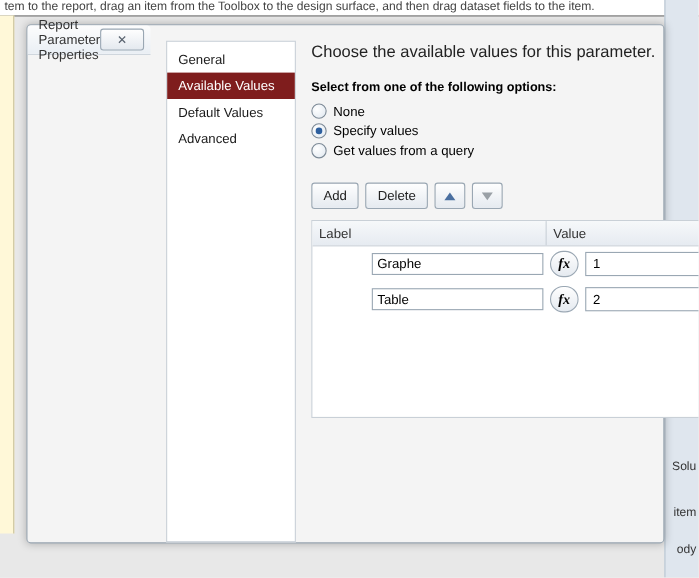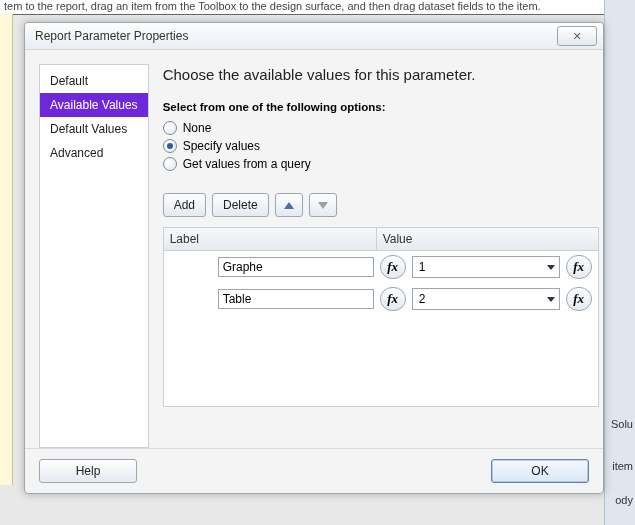--- a/index.html
+++ b/index.html
@@ -54,21 +54,21 @@
     position: absolute;
     left: 24px;
     top: 22px;
     width: 578px;
     height: 470px;
     background: #f4f4f4;
     border: 1px solid #9aa7b3;
     box-shadow: 0 0 8px rgba(0,0,0,0.25);
     border-radius: 4px;
     display: flex;
-    flex-direction: column;
+    flex-direction: row;
   }
 
   .titlebar {
     height: 26px;
     display: flex;
     align-items: center;
     padding: 0 6px 0 10px;
     background: linear-gradient(#fdfdfd, #e9eef4);
     border-bottom: 1px solid #cfd6dd;
     border-radius: 4px 4px 0 0;
@@ -106,21 +106,21 @@
     border: 1px solid #c9d0d7;
     padding: 4px 0;
   }
   .nav-item {
     padding: 5px 10px;
     color: #1a1a1a;
     cursor: pointer;
     white-space: nowrap;
   }
   .nav-item.selected {
-    background: #6d28d9;
+    background: #7f1d1d;
     color: #fff;
   }
 
   .content {
     flex: 1;
     display: flex;
     flex-direction: column;
   }
 
   .heading {
@@ -288,21 +288,21 @@
   <div class="titlebar">
     <span class="title">Report Parameter Properties</span>
     <div class="close-btn">
       <span>✕</span>
     </div>
   </div>
 
   <div class="dialog-body">
 
     <div class="nav">
-      <div class="nav-item">Default</div>
+      <div class="nav-item">General</div>
       <div class="nav-item selected">Available Values</div>
       <div class="nav-item">Default Values</div>
       <div class="nav-item">Advanced</div>
     </div>
 
     <div class="content">
 
       <div class="heading">Choose the available values for this parameter.</div>
 
       <div class="subheading">Select from one of the following options:</div>

